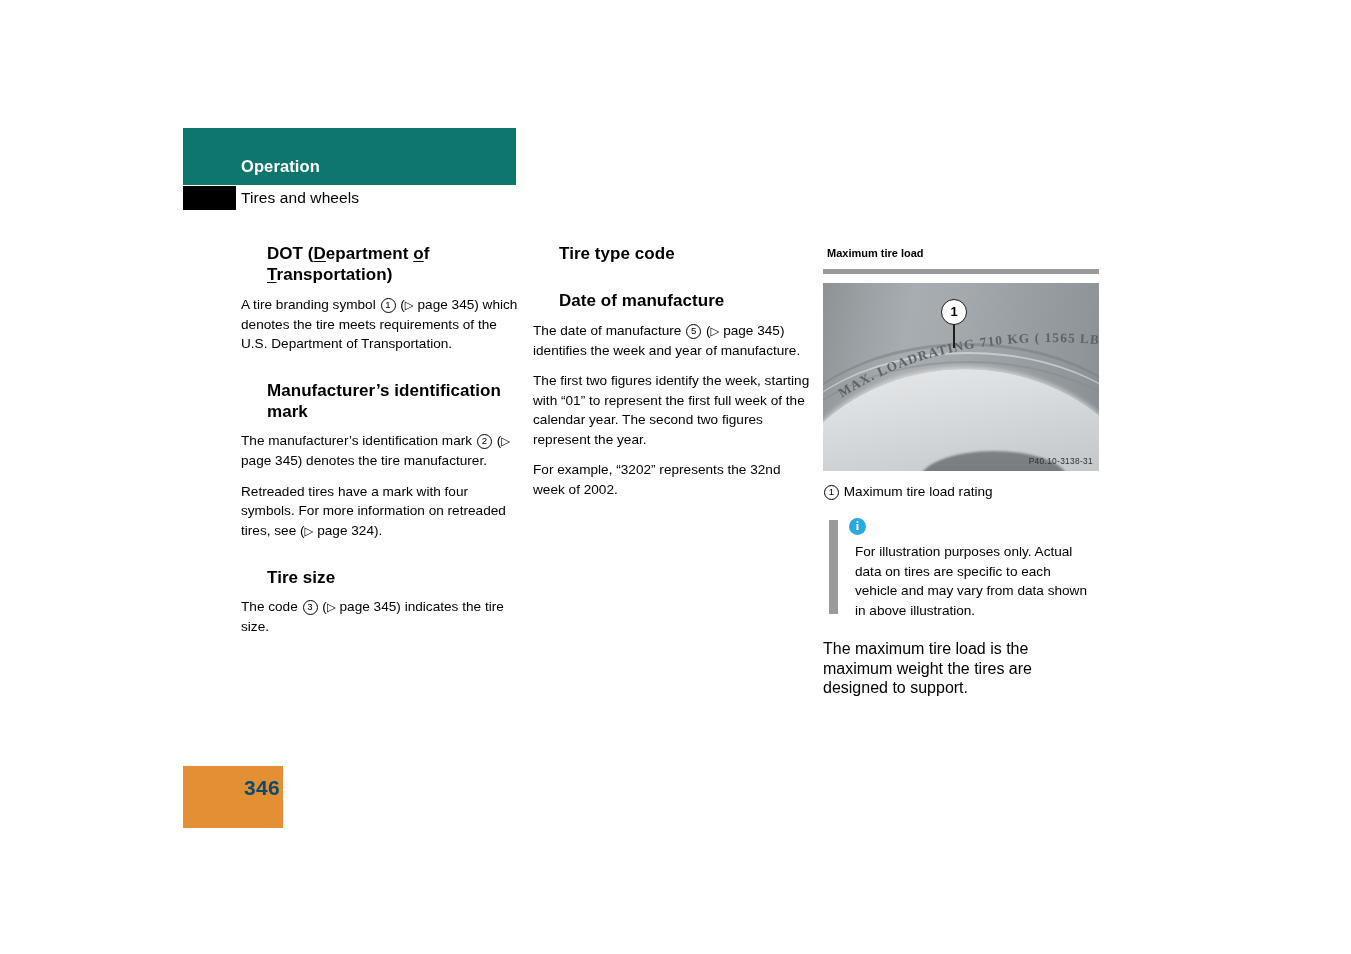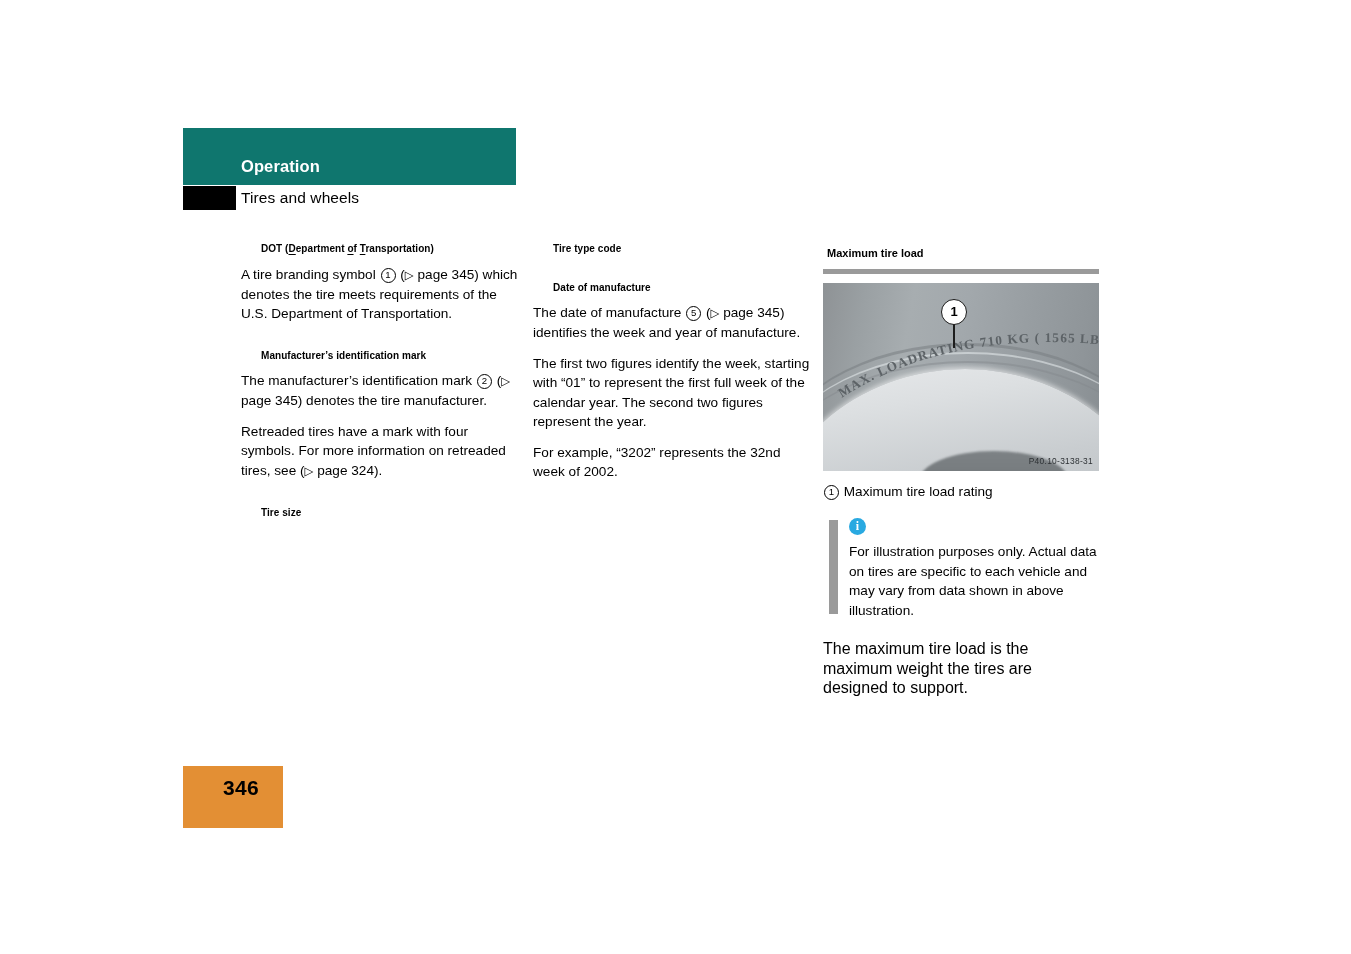--- a/index.html
+++ b/index.html
@@ -58,22 +58,22 @@
   .column {
     position: absolute;
     top: 243px;
     width: 278px;
   }
   #column-1 { left: 241px; }
   #column-2 { left: 533px; }
   #column-3 { left: 823px; width: 276px; }
 
   h3.sub-heading {
-    margin: 0 0 9px 0;
-    font-size: 10px;
+    margin: 0 0 9px 6px;
+    font-size: 17px;
     font-weight: bold;
     line-height: 1.25;
     letter-spacing: 0.05px;
     padding-left: 20px;
   }
   h3.sub-heading.spaced { margin-top: 26px; }
 
   p.body-text {
     margin: 0 0 11px 0;
     font-size: 13.6px;
@@ -275,21 +275,21 @@
     background: #29a9e1;
     color: #ffffff;
     font-size: 12px;
     font-weight: bold;
     font-family: "Liberation Serif", serif;
     text-align: center;
     line-height: 17px;
     margin-bottom: 7px;
   }
   #note-text {
-    margin: 0;
+    margin: 6px;
     font-size: 13.6px;
     line-height: 19.5px;
   }
 
   #closing-text {
     margin: 19px 0 0 0;
     font-size: 16px;
     line-height: 19.5px;
   }
 
@@ -297,25 +297,25 @@
   #page-number-block {
     position: absolute;
     left: 183px;
     top: 766px;
     width: 100px;
     height: 62px;
     background: #e38f34;
   }
   #page-number-text {
     position: absolute;
-    right: 24px;
+    right: 3px;
     top: 10px;
     font-size: 21px;
     font-weight: bold;
-    color: #000000;
+    color: #0c4a6e;
     letter-spacing: 0.3px;
   }
 </style>
 </head>
 <body>
 
 <div id="header-band">
   <div id="header-section-title">Operation</div>
 </div>
 <div id="header-black-tab"></div>
@@ -329,20 +329,21 @@
 
   <h3 class="sub-heading spaced">Manufacturer’s identification mark</h3>
 
   <p class="body-text"><span>The manufacturer’s identification mark </span><span class="circnum">2</span><span> (</span><span class="tri">▷</span> <span>page 345</span><span>) denotes the tire manufacturer.</span></p>
 
 
   <p class="body-text"><span>Retreaded tires have a mark with four symbols. For more information on retreaded tires, see (</span><span class="tri">▷</span> <span>page 324</span><span>).</span></p>
 
   <h3 class="sub-heading spaced">Tire size</h3>
 
+  <p class="body-text"><span>The code </span><span class="circnum">3</span><span> (</span><span class="tri">▷</span> <span>page 345</span><span>) indicates the tire size.</span></p>
 </div>
 
 <div class="column" id="column-2">
 
   <h3 class="sub-heading">Tire type code</h3>
 
 
   <h3 class="sub-heading spaced">Date of manufacture</h3>
 
   <p class="body-text"><span>The date of manufacture </span><span class="circnum">5</span><span> (</span><span class="tri">▷</span> <span>page 345</span><span>) identifies the week and year of manufacture.</span></p>

